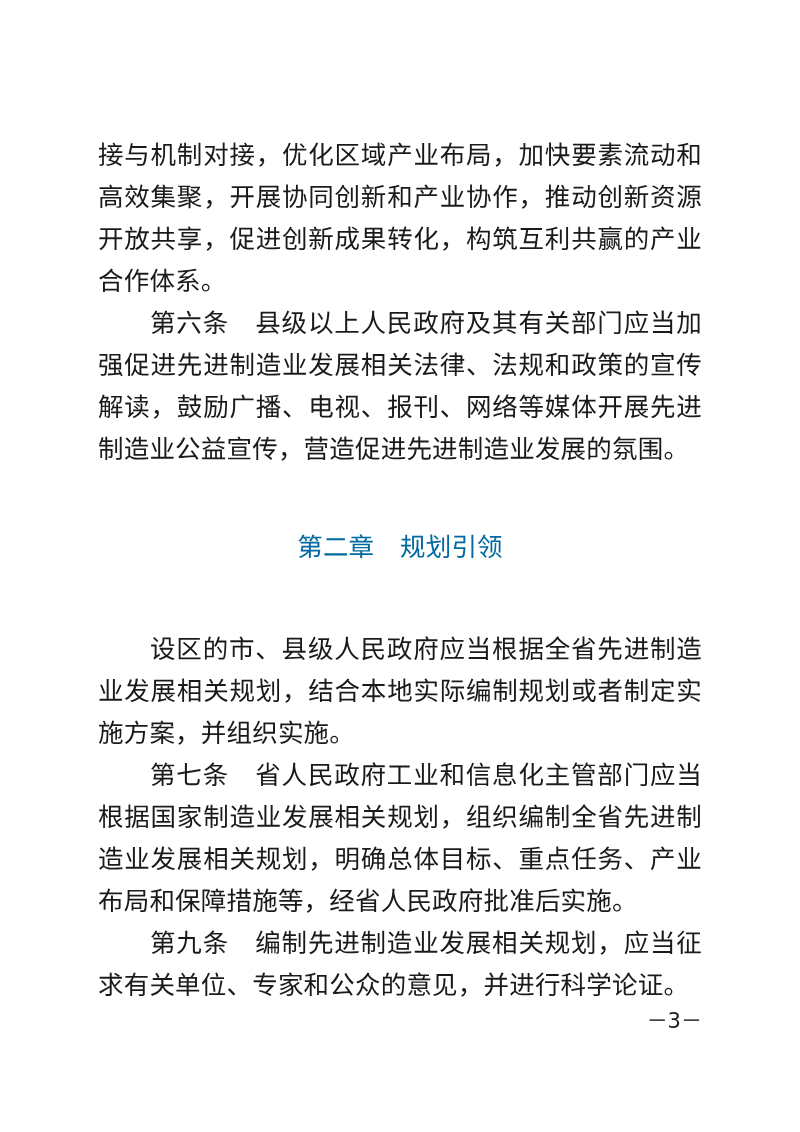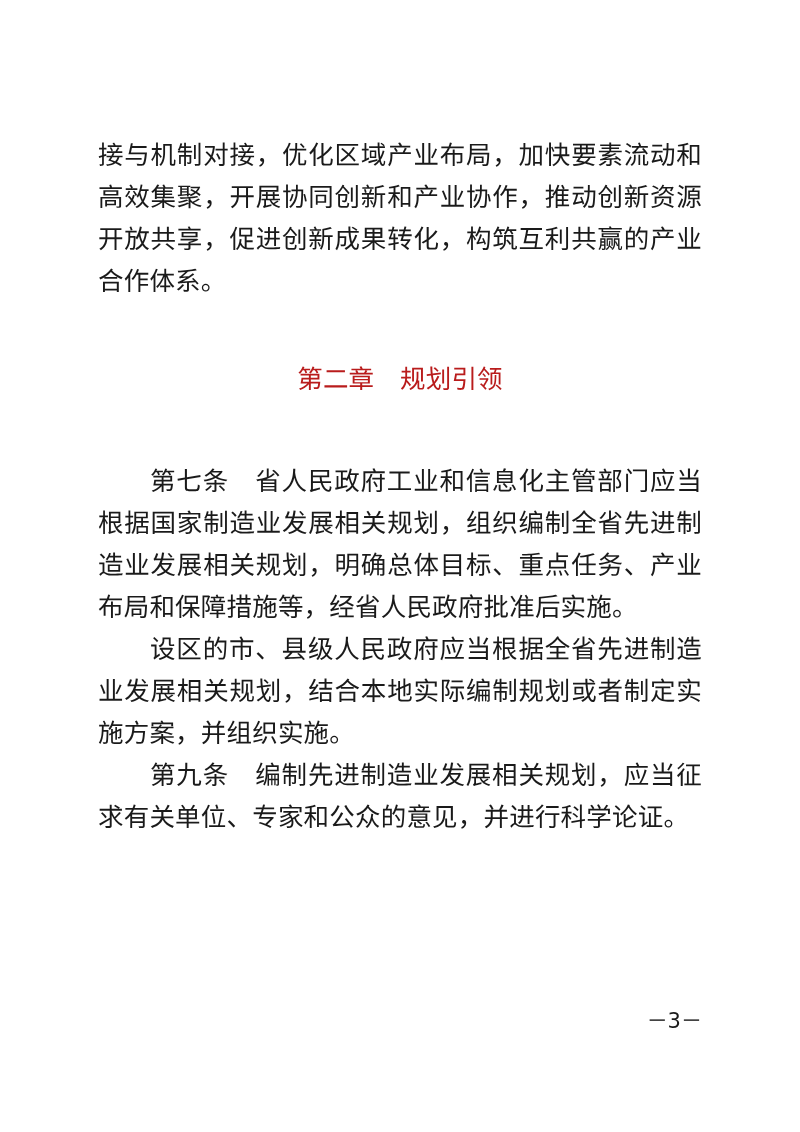--- a/index.html
+++ b/index.html
@@ -36,21 +36,21 @@
     word-break: break-all;
     font-weight: 400;
   }
   .para.indent {
     text-indent: 52px;
   }
   .chapter-heading {
     margin: 0;
     font-size: 25.5px;
     line-height: 42px;
-    color: #b91c1c;
+    color: #0369a1;
     text-align: center;
     font-weight: 400;
     letter-spacing: 0.2px;
   }
   .gap-before-heading { height: 56px; }
   .gap-after-heading  { height: 60px; }
   .page-footer {
     position: absolute;
     left: 98px;
     top: 1006px;
@@ -64,30 +64,31 @@
 </style>
 </head>
 <body>
 
 <div class="page">
 
   <div class="text-column">
 
     <p class="para">接与机制对接，优化区域产业布局，加快要素流动和高效集聚，开展协同创新和产业协作，推动创新资源开放共享，促进创新成果转化，构筑互利共赢的产业合作体系。</p>
 
+    <p class="para indent">第六条　县级以上人民政府及其有关部门应当加强促进先进制造业发展相关法律、法规和政策的宣传解读，鼓励广播、电视、报刊、网络等媒体开展先进制造业公益宣传，营造促进先进制造业发展的氛围。</p>
 
     <div class="gap-before-heading"></div>
 
     <h2 class="chapter-heading">第二章　规划引领</h2>
 
     <div class="gap-after-heading"></div>
 
+    <p class="para indent">设区的市、县级人民政府应当根据全省先进制造业发展相关规划，结合本地实际编制规划或者制定实施方案，并组织实施。</p>
+
     <p class="para indent">第七条　省人民政府工业和信息化主管部门应当根据国家制造业发展相关规划，组织编制全省先进制造业发展相关规划，明确总体目标、重点任务、产业布局和保障措施等，经省人民政府批准后实施。</p>
-
-    <p class="para indent">设区的市、县级人民政府应当根据全省先进制造业发展相关规划，结合本地实际编制规划或者制定实施方案，并组织实施。</p>
 
 
     <p class="para indent">第九条　编制先进制造业发展相关规划，应当征求有关单位、专家和公众的意见，并进行科学论证。</p>
 
   </div>
 
   <div class="page-footer">－3－</div>
 
 </div>
 

